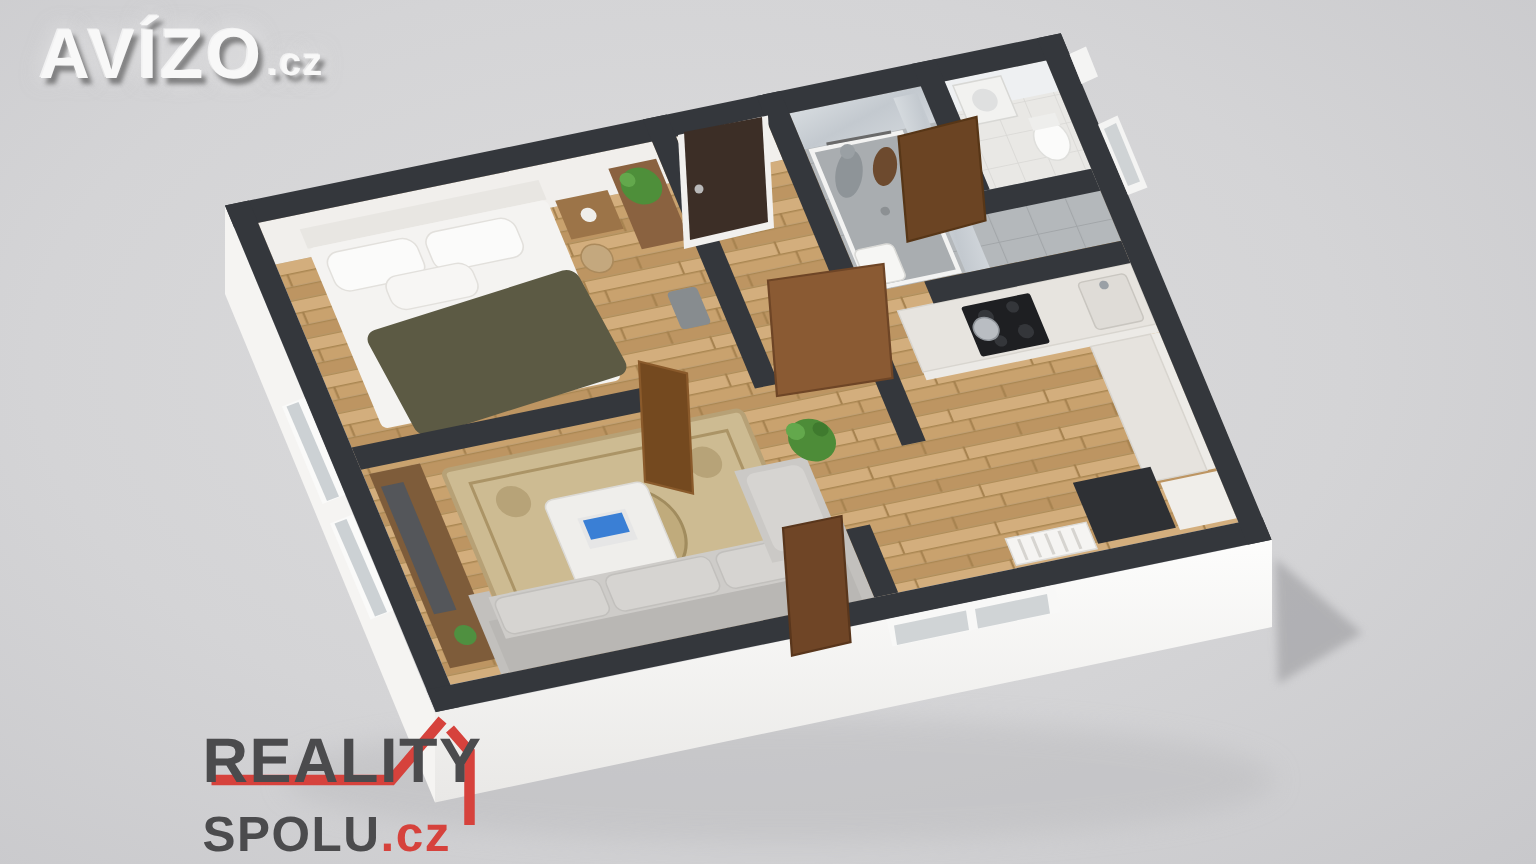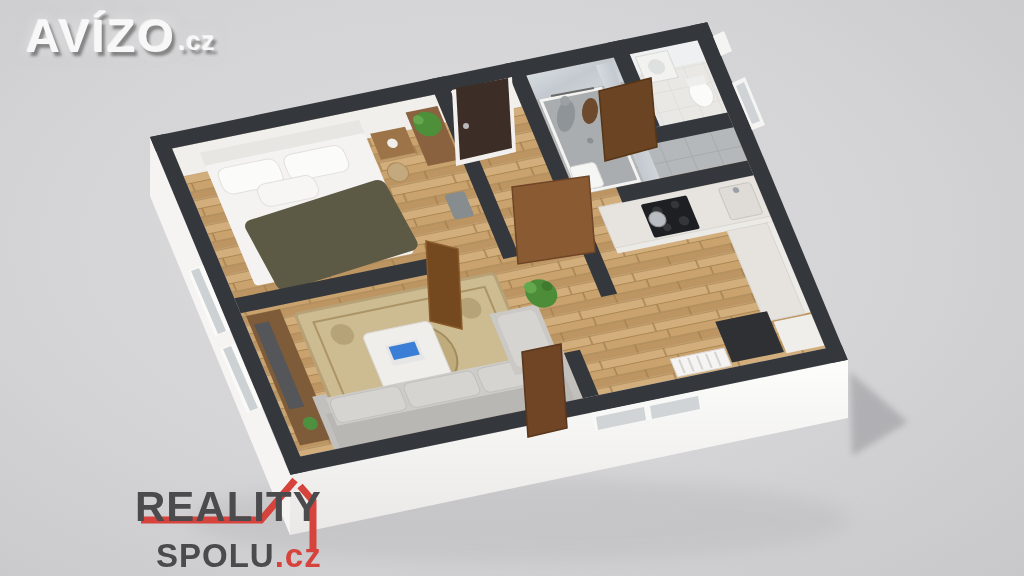--- a/index.html
+++ b/index.html
@@ -9,21 +9,21 @@
   #plan-svg{position:absolute;left:0;top:0;z-index:1;}
   .wm{position:absolute;z-index:3;user-select:none;}
   
   #avizo{left:26px;top:8px;font-weight:900;letter-spacing:2px;
          color:#f8f8f8;font-size:47px;
          text-shadow:3px 4px 3px rgba(45,45,45,.5), -1px -1px 0 rgba(255,255,255,.65), 0 0 14px rgba(250,250,250,.5);}
   #avizo .tld{font-size:26px;font-weight:800;letter-spacing:1px;position:relative;top:-2px;left:2px;}
   
   #reality{left:135px;top:486px;color:#4b4b4d;font-weight:800;line-height:1;}
   #reality .l1{font-size:42px;letter-spacing:1px;}
-  #reality .l2{font-size:33px;letter-spacing:1px;margin-top:11px;text-align:right;}
+  #reality .l2{font-size:33px;letter-spacing:1px;margin-top:11px;}
   #reality .tld{color:#d6423c;}
   #reality-accent{left:133px;top:468px;}
   
   #broker{left:668px;top:470px;width:280px;height:90px;color:#58585a;
           font-family:"Liberation Serif", serif;}
   #broker .sq{position:absolute;left:44px;top:6px;width:46px;height:41px;background:#dc7066;}
   #broker .line{position:absolute;white-space:nowrap;}
   #broker .b1{left:2px;top:10px;font-size:34px;}
   #broker .b2{left:28px;top:34px;font-size:34px;}
   #broker .cap{font-size:47px;}

